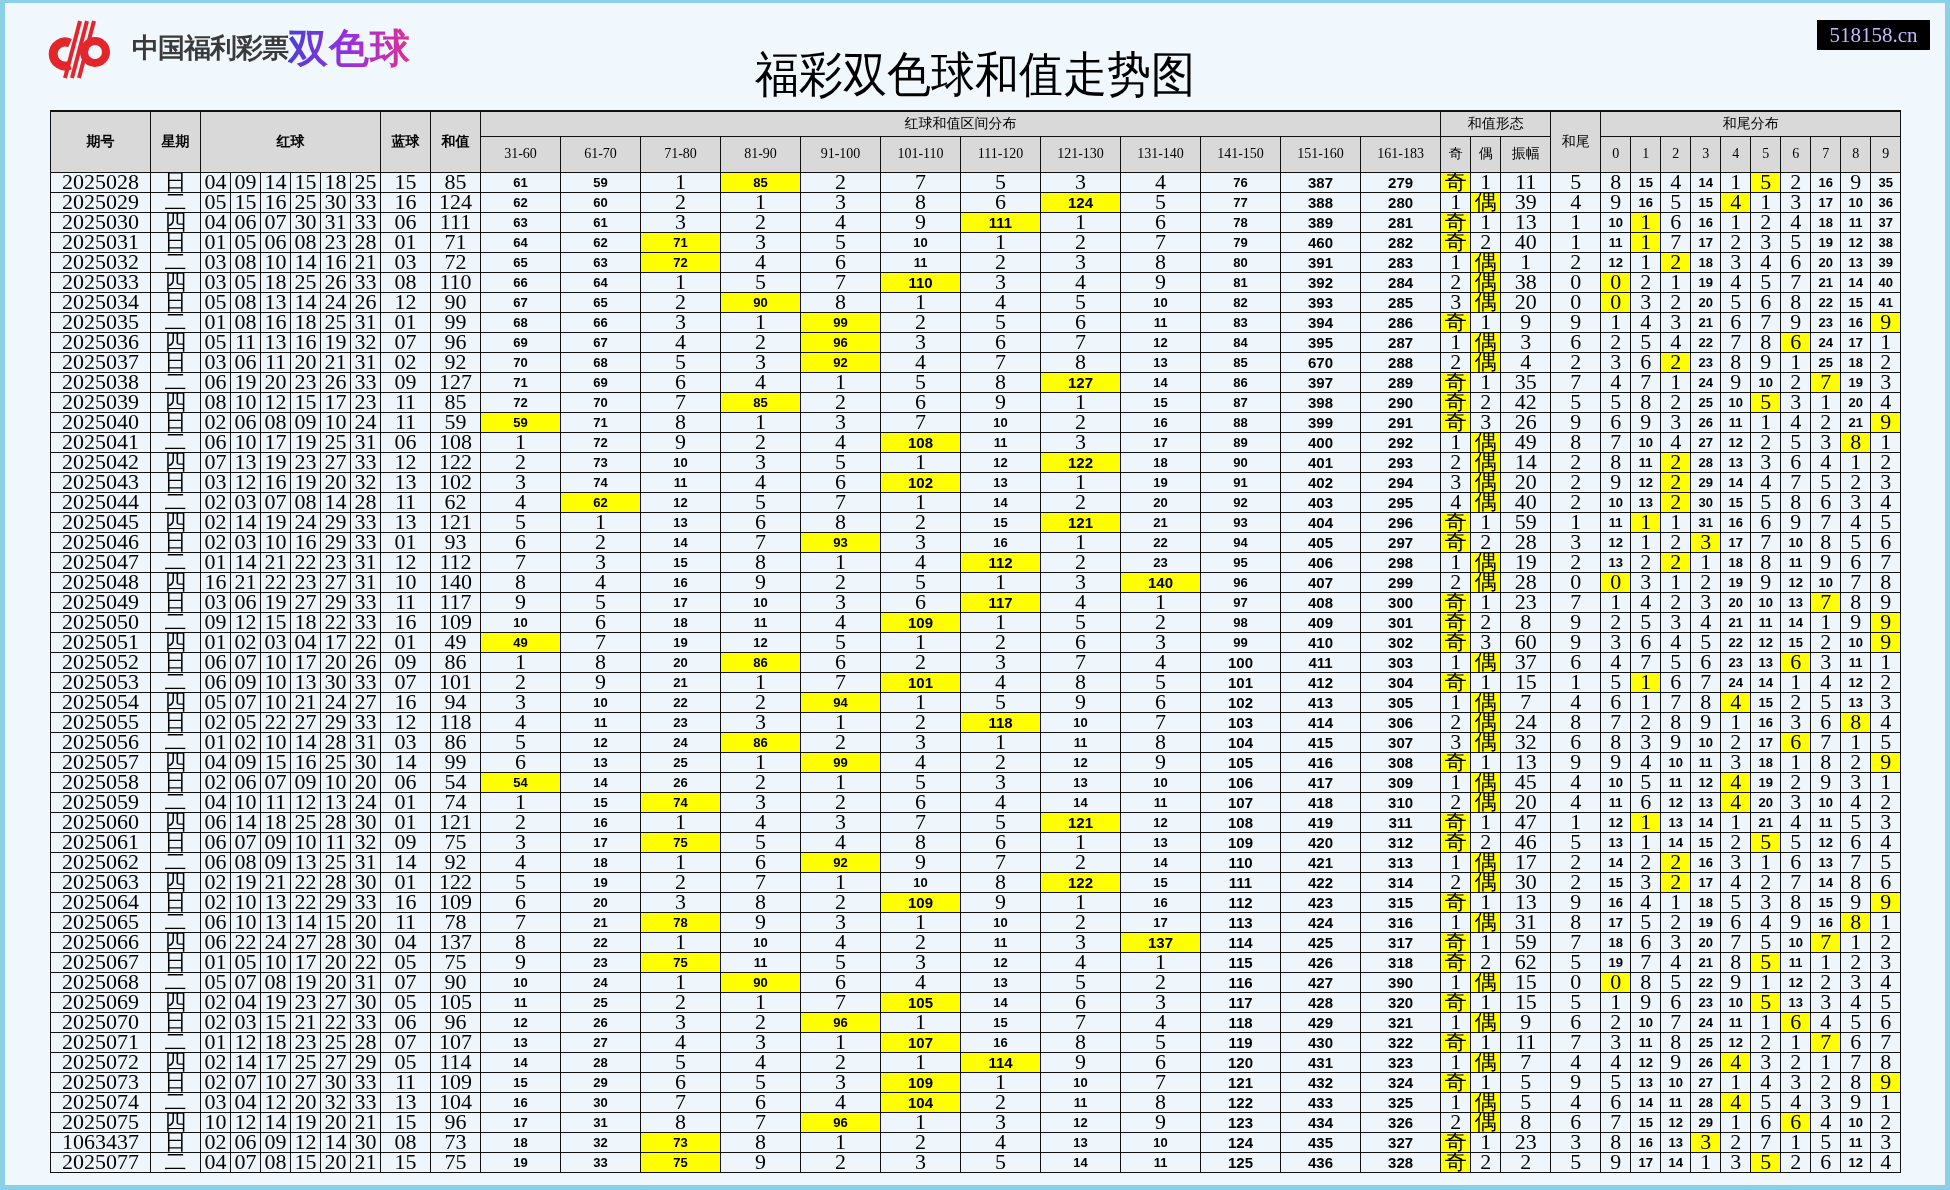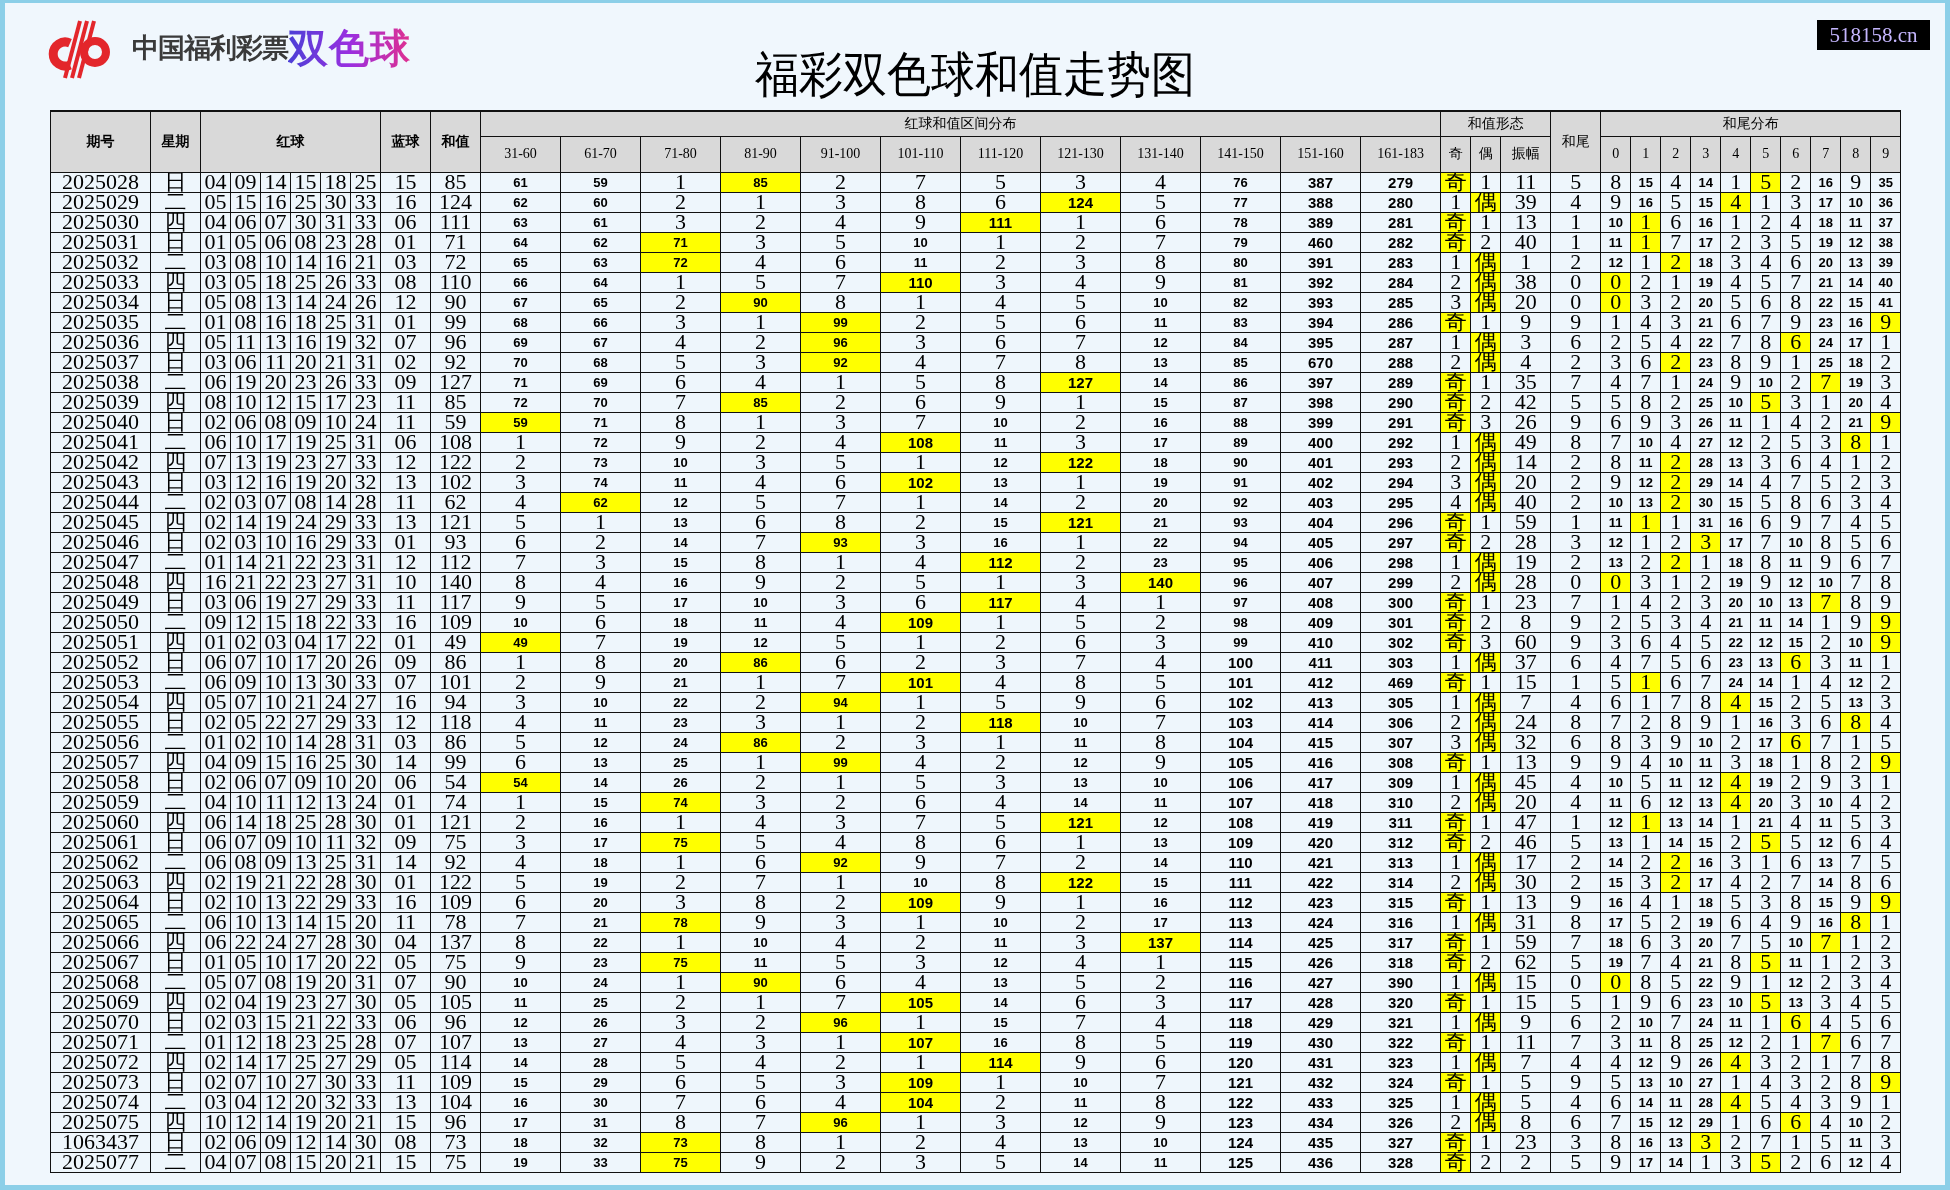--- a/index.html
+++ b/index.html
@@ -1102,21 +1102,21 @@
         <td>9</td>
         <td class="s2">21</td>
         <td>1</td>
         <td>7</td>
         <td class="s3 hit">101</td>
         <td>4</td>
         <td>8</td>
         <td>5</td>
         <td class="s3">101</td>
         <td class="s3">412</td>
-        <td class="s3">469</td>
+        <td class="s3">304</td>
         <td class="hit">奇</td>
         <td>1</td>
         <td>15</td>
         <td>1</td>
         <td>5</td>
         <td class="hit">1</td>
         <td>6</td>
         <td>7</td>
         <td class="s2">24</td>
         <td class="s2">14</td>

